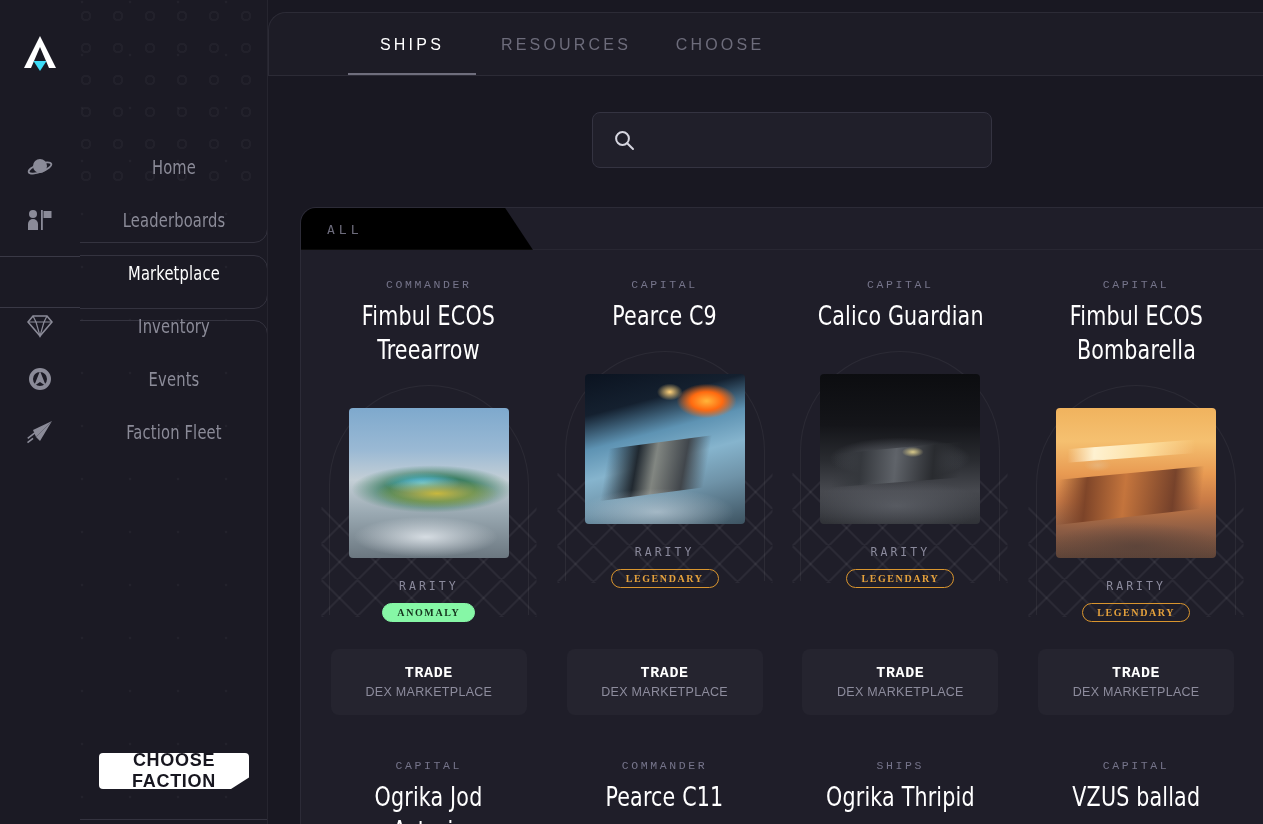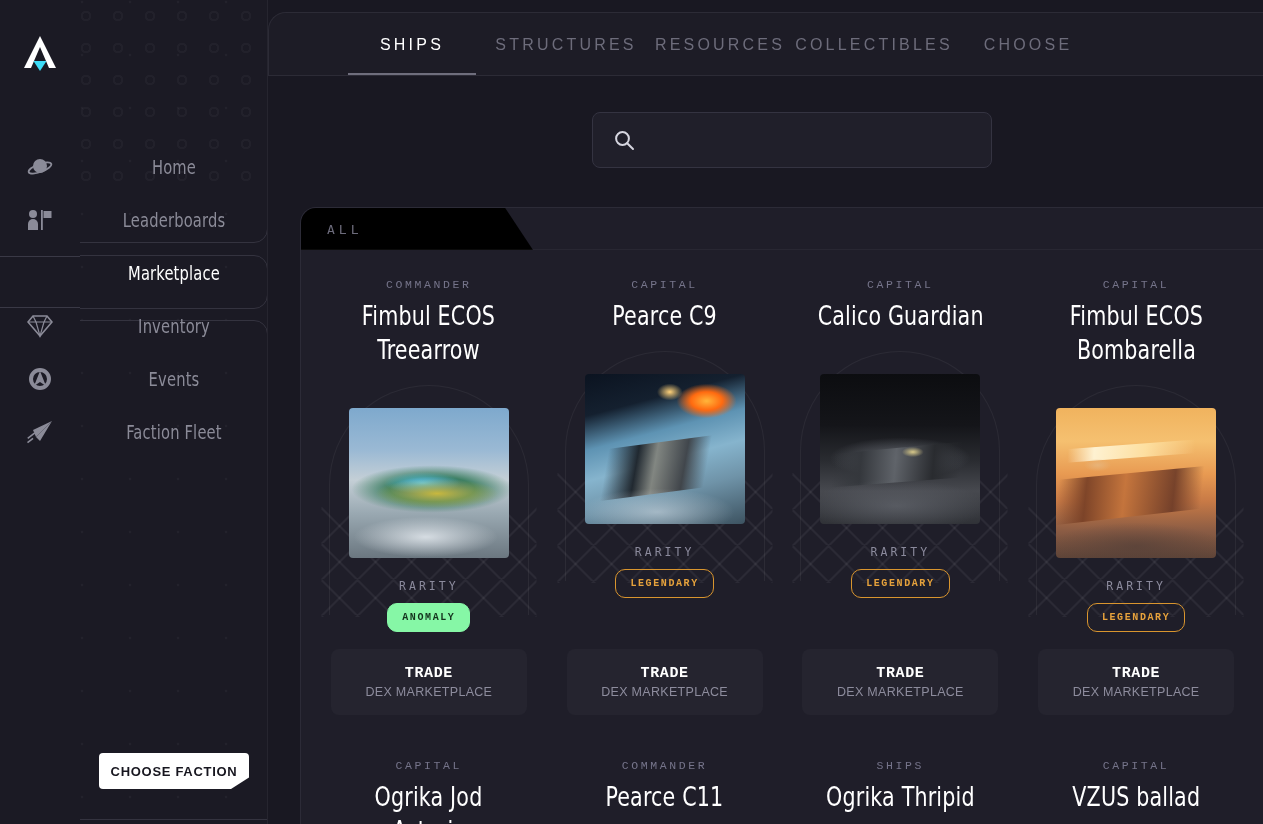--- a/index.html
+++ b/index.html
@@ -121,21 +121,21 @@
     width: 204px; height: 500px;
     border-radius: 14px 14px 0 0;
   }
 
   .choose-faction {
     position: absolute;
     left: 19px; top: 753px;
     width: 150px; height: 36px;
     background: #ffffff;
     color: #17161f;
-    font-size: 13px;
+    font-size: 18px;
     font-weight: bold;
     letter-spacing: .7px;
     display: flex; align-items: center; justify-content: center;
     border: none;
     border-radius: 4px;
     clip-path: polygon(0 0, 100% 0, 100% 68%, 88% 100%, 0 100%);
     font-family: "Liberation Sans", sans-serif;
     cursor: pointer;
   }
 
@@ -336,28 +336,28 @@
     margin-top: -48px;
     font-size: 11.5px;
     letter-spacing: 3px;
     color: #8b8a9c;
     font-family: "DejaVu Sans Mono", monospace;
   }
   .badge {
     position: relative;
     z-index: 3;
     margin-top: 10px;
-    height: 29px;
+    height: 19px;
     padding: 0 14px;
     border-radius: 10px;
     display: inline-flex; align-items: center; justify-content: center;
     font-size: 10px;
     font-weight: bold;
     letter-spacing: 1.6px;
-    font-family: Liberation Mono, monospace;
+    font-family: Liberation Serif, serif;
   }
   .badge.anomaly { background: #86f7a6; color: #14321d; border: 1px solid #86f7a6; }
   .badge.legendary { background: transparent; color: #e6a23c; border: 1px solid #d9952e; }
 
   .trade {
     position: absolute;
     left: 50%; transform: translateX(-50%);
     bottom: 16px;
     width: 196px; height: 66px;
     background: #25242f;
@@ -471,27 +471,21 @@
   </div>
 
   <div class="main">
 
     <div class="tabbar">
       <div class="tabs">
         <div class="tab active">
           <span>SHIPS</span>
         </div>
         <div class="tab">
-          <span>STRUCTURES</span>
-        </div>
-        <div class="tab">
           <span>RESOURCES</span>
-        </div>
-        <div class="tab">
-          <span>COLLECTIBLES</span>
         </div>
         <div class="tab">
           <span>CHOOSE</span>
         </div>
       </div>
       <div class="tabbar-rule"></div>
     </div>
 
     <div class="search-wrap">
       <span class="search-icon">

